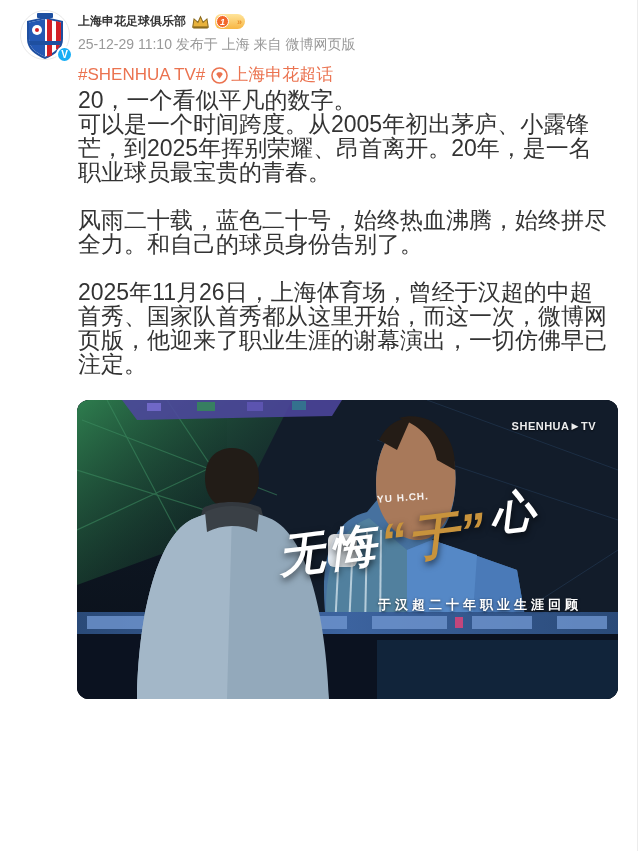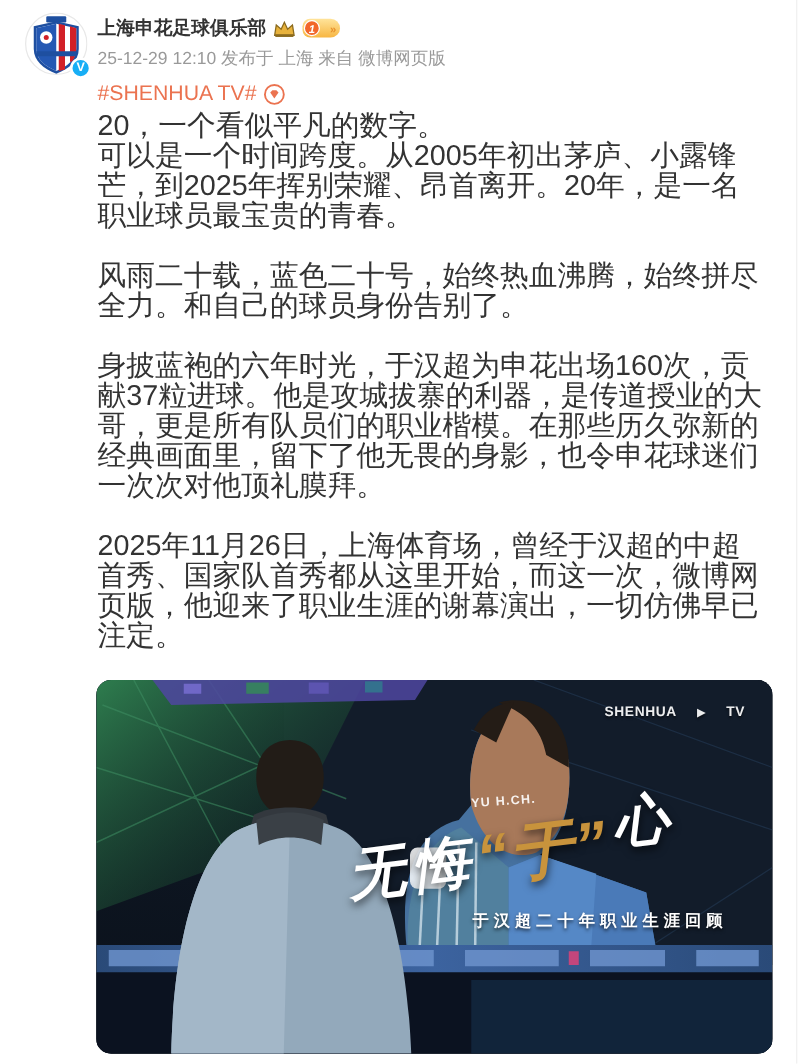--- a/index.html
+++ b/index.html
@@ -19,21 +19,21 @@
   .avatar-wrap svg { display:block; }
   .v-badge {
     position:absolute; right:-3px; bottom:-3px;
     width:17px; height:17px; border-radius:50%;
     background:#17aef5; border:2px solid #fff;
     color:#fff; font-size:10px; font-weight:bold;
     display:flex; align-items:center; justify-content:center;
   }
   .author-block { margin-left:8px; padding-top:3px; }
   .name-row { display:flex; align-items:center; gap:5px; }
-  .name { font-size:15px; font-weight:bold; color:#333; cursor:pointer; }
+  .name { font-size:12px; font-weight:bold; color:#333; cursor:pointer; }
   .crown { width:19px; height:16px; }
   .member-badge {
     position:relative; height:15px; min-width:30px;
     background:linear-gradient(#ffe49a,#f7b643);
     border-radius:8px 10px 10px 8px;
     display:flex; align-items:center; padding:0 8px 0 1px;
   }
   .member-badge .lvl {
     width:13px; height:13px; border-radius:50%;
     background:#f2672a; border:1px solid #fff;
@@ -57,40 +57,40 @@
   .video {
     position:relative; width:541px; height:299px;
     margin-left:-1px;
     border-radius:12px; overflow:hidden;
     background:#0c141f; cursor:pointer;
   }
   .video svg.scene { position:absolute; inset:0; }
   .chan-logo {
     position:absolute; top:20px; right:22px;
     color:#fff; font-size:11px; font-weight:bold; letter-spacing:.5px;
-    display:flex; align-items:center; gap:16px;
+    display:flex; align-items:center; gap:2px;
     text-shadow:0 1px 2px rgba(0,0,0,.6); opacity:.92;
   }
   .chan-logo .play-glyph { font-size:9px; }
   .white-chip {
     position:absolute; left:251px; top:134px; width:29px; height:33px;
     background:rgba(255,255,255,.85); border-radius:6px;
   }
   .v-title {
     position:absolute; left:200px; top:104px; width:300px;
     font-style:italic; font-weight:bold; color:#fff;
     transform:rotate(-7deg);
     text-shadow:0 3px 7px rgba(0,0,0,.65);
     white-space:nowrap;
   }
   .v-title .t1 { font-size:46px; letter-spacing:6px; }
   .v-title .t2 { font-size:50px; color:#c8933c; letter-spacing:2px; }
   .v-title .t3 { font-size:44px; position:relative; top:-16px; left:6px; }
   .v-subtitle {
-    position:absolute; left:301px; top:184px;
+    position:absolute; left:301px; top:196px;
     color:#fff; font-size:13px; font-weight:bold; letter-spacing:4px;
     text-shadow:0 1px 3px rgba(0,0,0,.7);
   }
   .jersey-text {
     position:absolute; left:300px; top:92px;
     color:rgba(255,255,255,.9); font-size:10px; font-weight:bold; letter-spacing:1px;
     transform:rotate(-4deg);
   }
 </style>
 </head>
@@ -119,39 +119,39 @@
         <span class="name">上海申花足球俱乐部</span>
         <svg class="crown" viewBox="0 0 22 18">
           <path d="M2 15 L3.5 5.5 L8 9.5 L11 3 L14 9.5 L18.5 5.5 L20 15 Z" fill="#e8b23c" stroke="#8a6a1e" stroke-width="1.2"></path>
           <rect x="2.6" y="14.2" width="16.8" height="2.4" fill="#8a6a1e"></rect>
         </svg>
         <span class="member-badge">
           <span class="lvl">1</span>
           <span class="tail">»</span>
         </span>
       </div>
-      <div class="meta">25-12-29 12:10 发布于 上海 来自 微博网页版</div>
+      <div class="meta">25-12-29 11:10 发布于 上海 来自 微博网页版</div>
     </div>
   </div>
 
   <div class="content">
     <div class="tags">
       <a>#SHENHUA TV#</a>
       <a>
         <svg class="gem-icon" viewBox="0 0 18 18">
           <circle cx="9" cy="9" r="8" fill="none" stroke="#eb7350" stroke-width="1.6"></circle>
           <path d="M5.5 7.5 L7.3 5.5 H10.7 L12.5 7.5 L9 12.5 Z" fill="#eb7350"></path>
         </svg>
+        <span>上海申花超话</span>
       </a>
     </div>
 
     <div class="para">20，一个看似平凡的数字。
 可以是一个时间跨度。从2005年初出茅庐、小露锋芒，到2025年挥别荣耀、昂首离开。20年，是一名职业球员最宝贵的青春。</div>
     <div class="para">风雨二十载，蓝色二十号，始终热血沸腾，始终拼尽全力。和自己的球员身份告别了。</div>
-    <div class="para">身披蓝袍的六年时光，于汉超为申花出场160次，贡献37粒进球。他是攻城拔寨的利器，是传道授业的大哥，更是所有队员们的职业楷模。在那些历久弥新的经典画面里，留下了他无畏的身影，也令申花球迷们一次次对他顶礼膜拜。</div>
     <div class="para">2025年11月26日，上海体育场，曾经于汉超的中超首秀、国家队首秀都从这里开始，而这一次，微博网页版，他迎来了职业生涯的谢幕演出，一切仿佛早已注定。</div>
 
     <div class="video">
       <svg class="scene" width="541" height="299" viewBox="0 0 541 299">
         <defs>
           <linearGradient id="bg" x1="0" y1="0" x2="0" y2="1">
             <stop offset="0" stop-color="#101a28"></stop>
               <stop offset="1" stop-color="#0a1019"></stop>
           </linearGradient>
           <linearGradient id="green" x1="0" y1="0" x2="1" y2="1">

